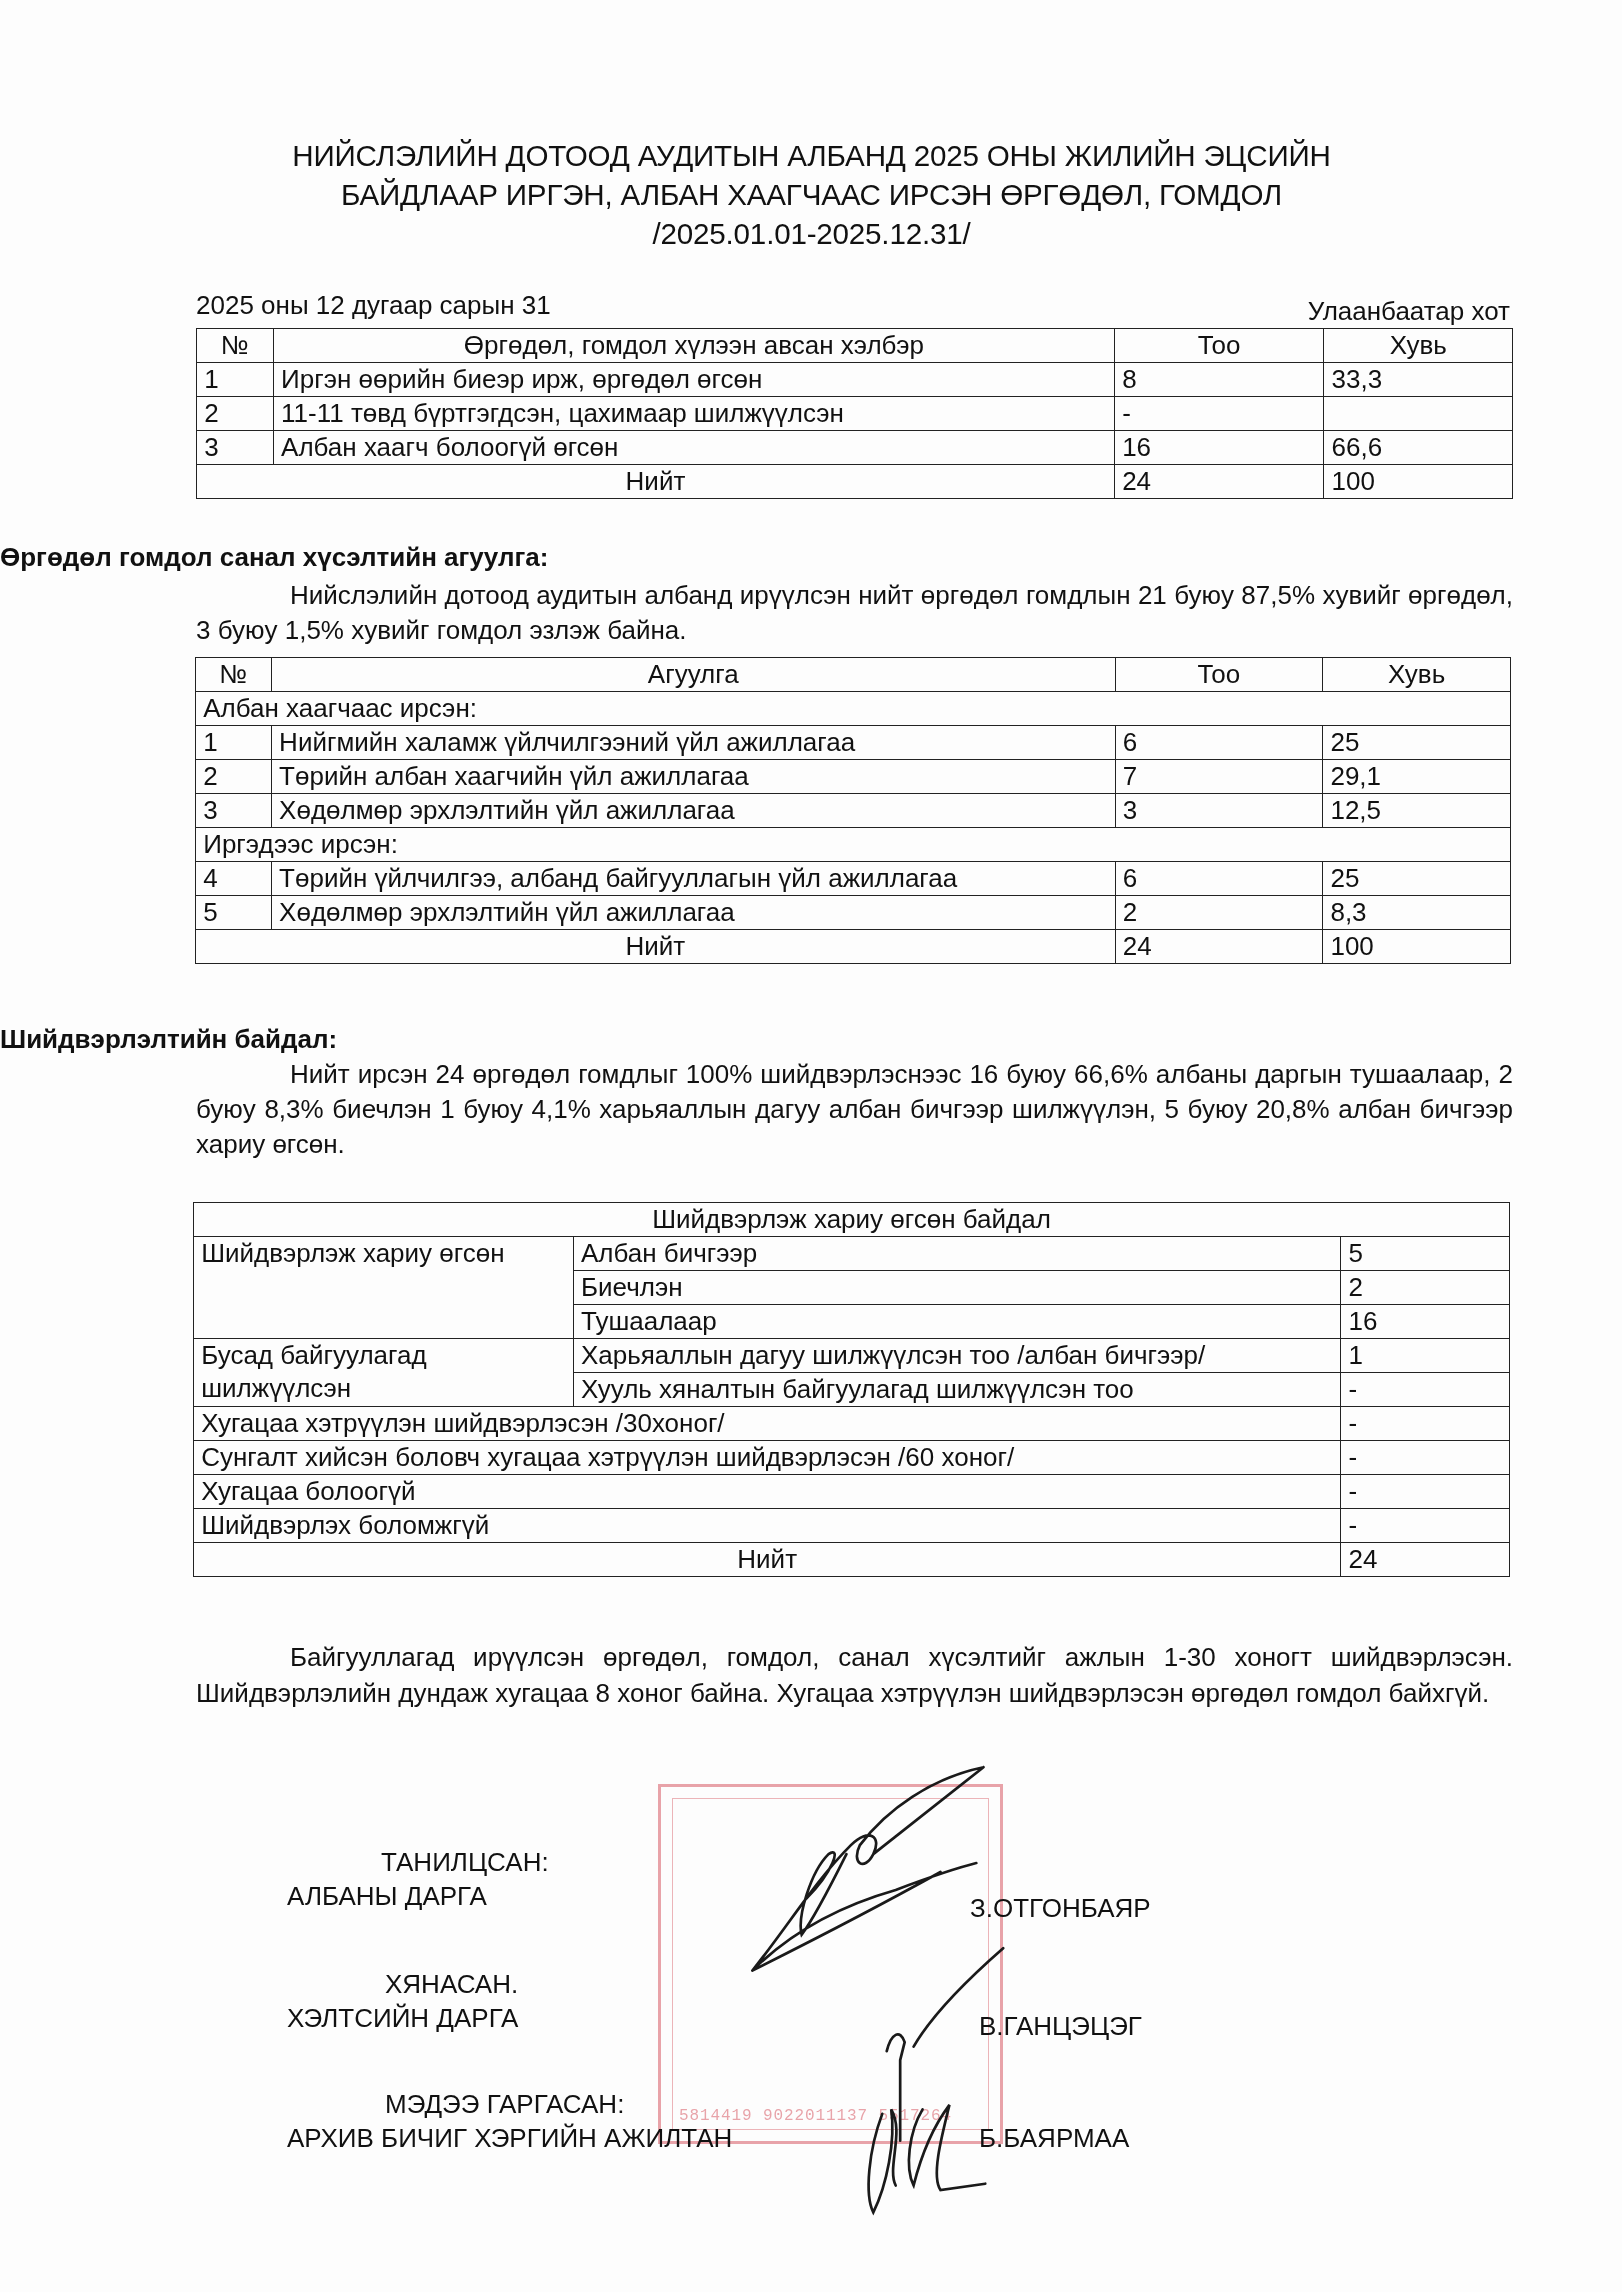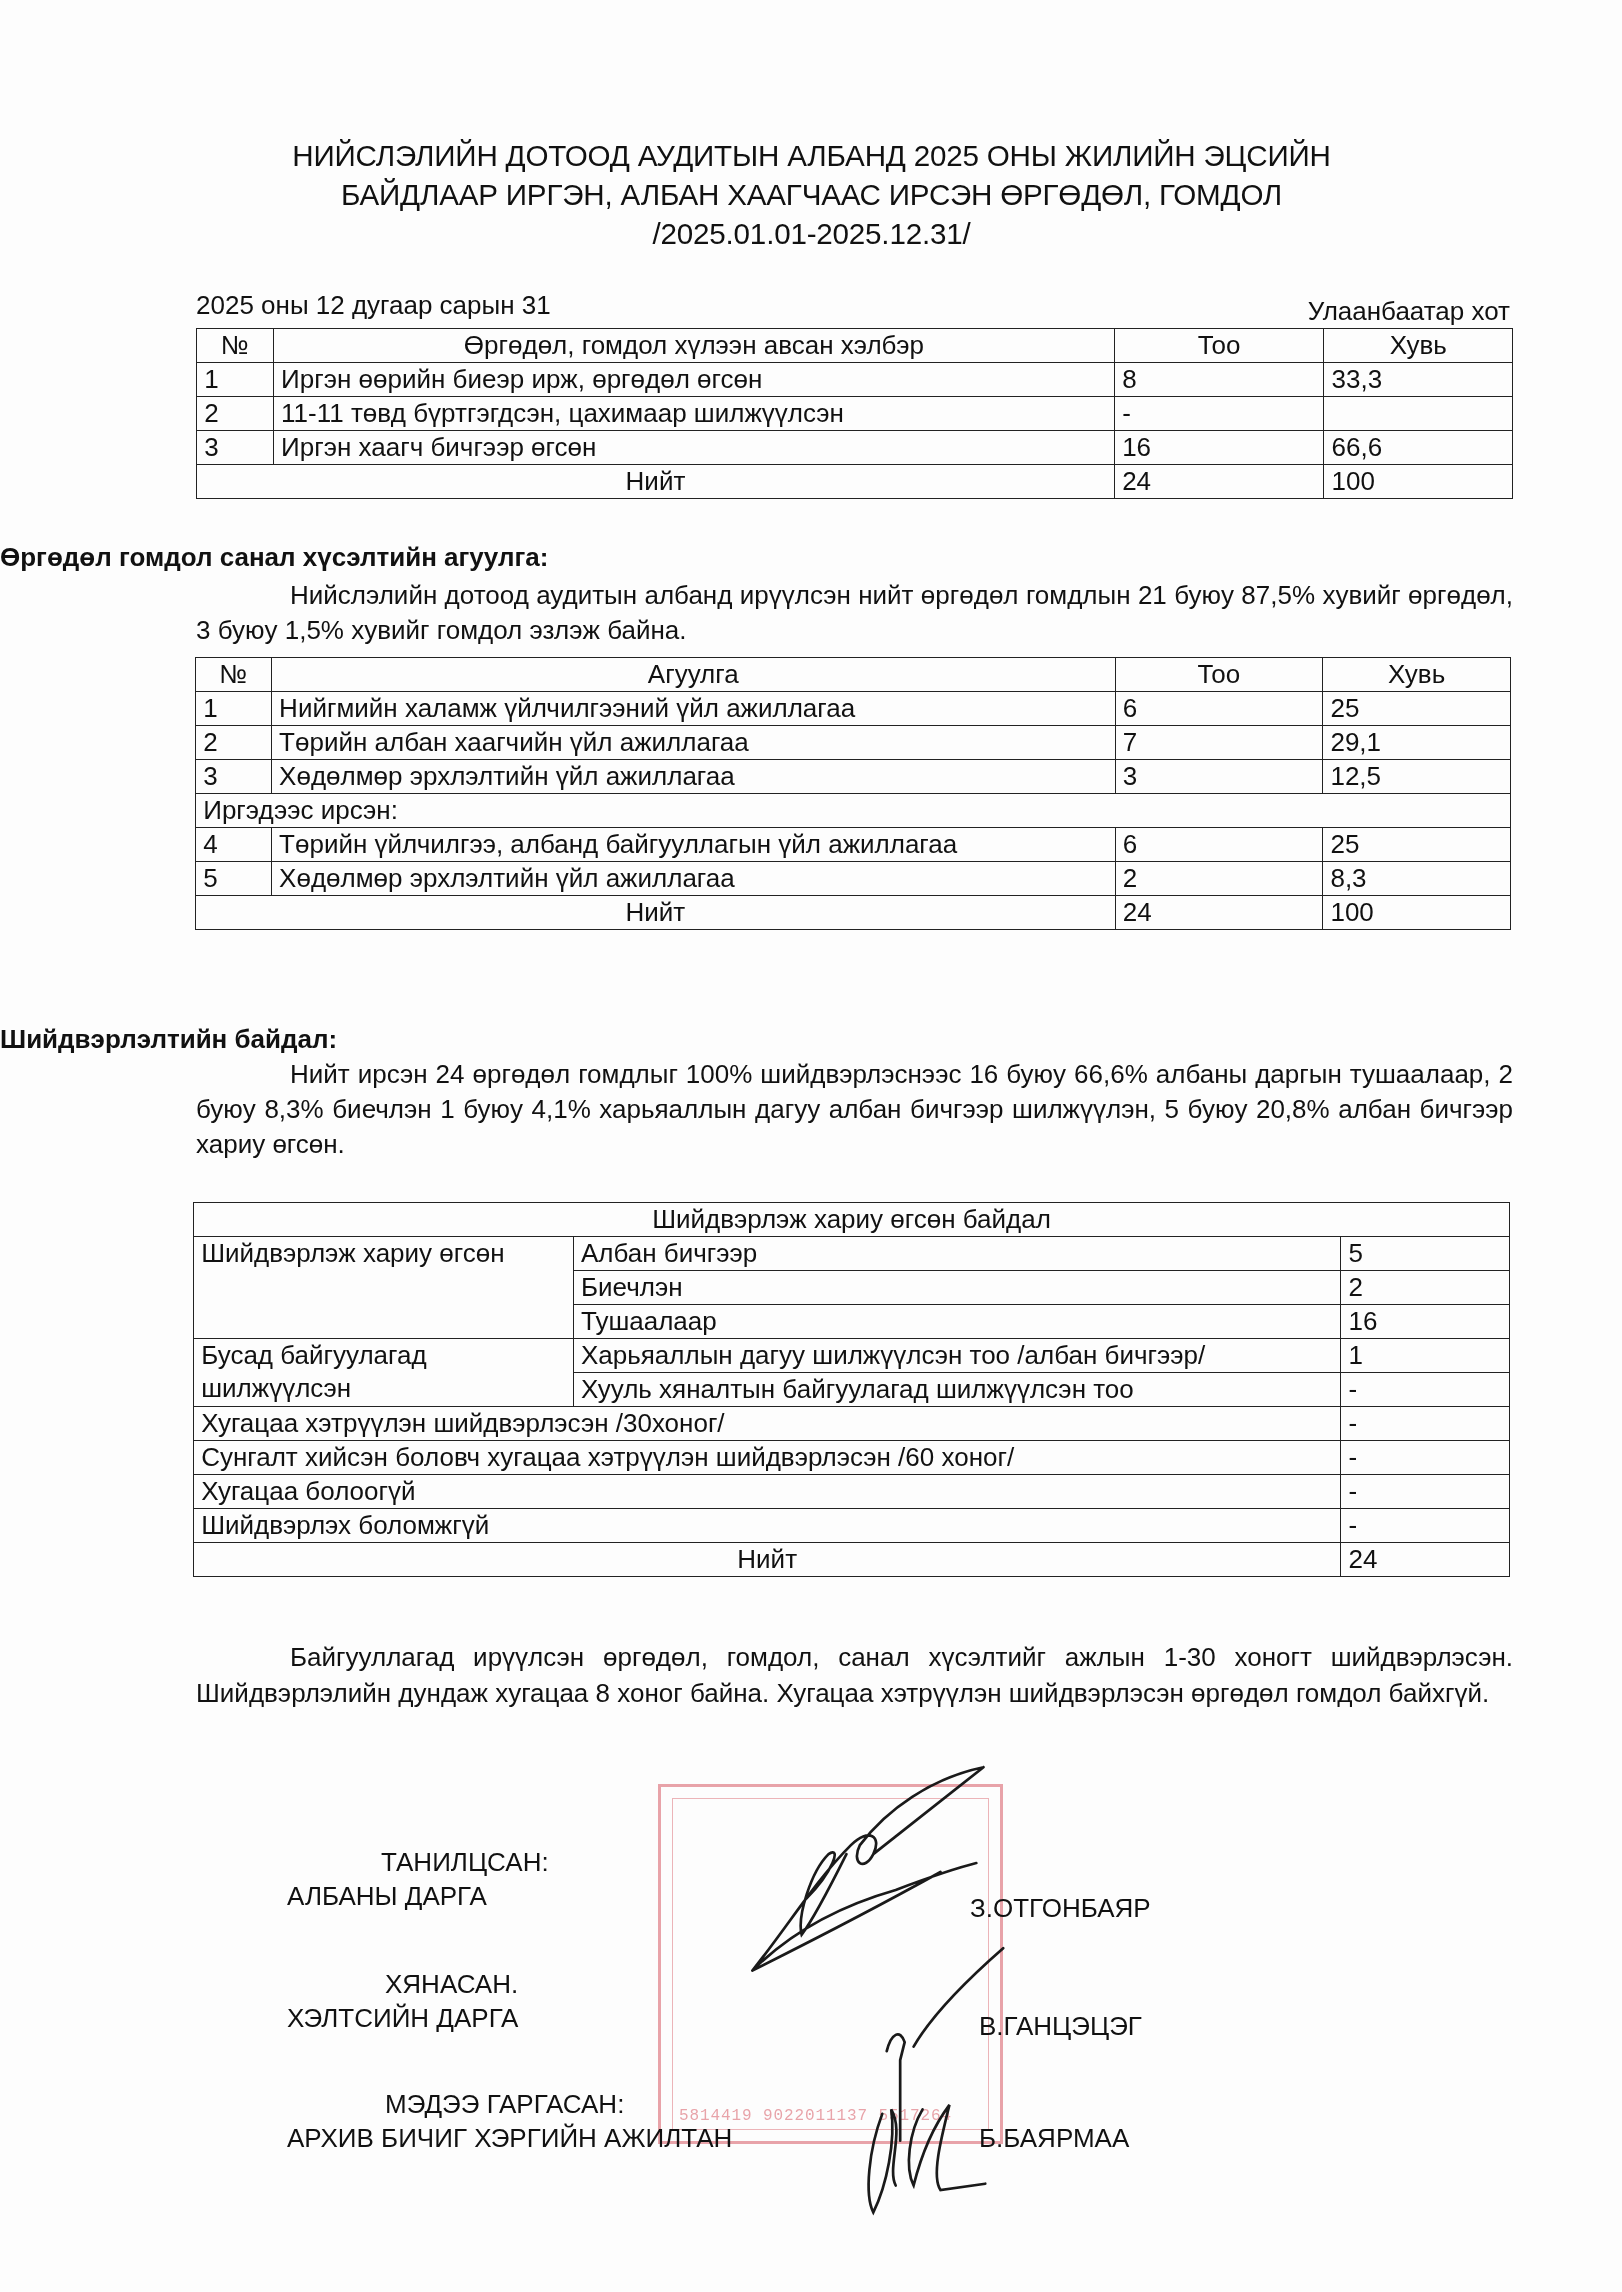--- a/index.html
+++ b/index.html
@@ -72,21 +72,21 @@
     <td>33,3</td>
   </tr>
   <tr>
     <td>2</td>
     <td>11-11 төвд бүртгэгдсэн, цахимаар шилжүүлсэн</td>
     <td>-</td>
     <td></td>
   </tr>
   <tr>
     <td>3</td>
-    <td>Иргэн хаагч бичгээр өгсөн</td>
+    <td>Албан хаагч болоогүй өгсөн</td>
     <td>16</td>
     <td>66,6</td>
   </tr>
   <tr>
     <td colspan="2" class="c">Нийт</td>
     <td>24</td>
     <td>100</td>
   </tr>
 </tbody>
   </table>
@@ -102,20 +102,23 @@
       <col style="width:188px">
     </colgroup>
   <tbody>
       <tr>
     <td class="c">№</td>
     <td class="c">Агуулга</td>
     <td class="c">Тоо</td>
     <td class="c">Хувь</td>
   </tr>
   <tr>
+    <td colspan="4">Албан хаагчаас ирсэн:</td>
+  </tr>
+  <tr>
     <td>1</td>
     <td>Нийгмийн халамж үйлчилгээний үйл ажиллагаа</td>
     <td>6</td>
     <td>25</td>
   </tr>
   <tr>
     <td>2</td>
     <td>Төрийн албан хаагчийн үйл ажиллагаа</td>
     <td>7</td>
     <td>29,1</td>

